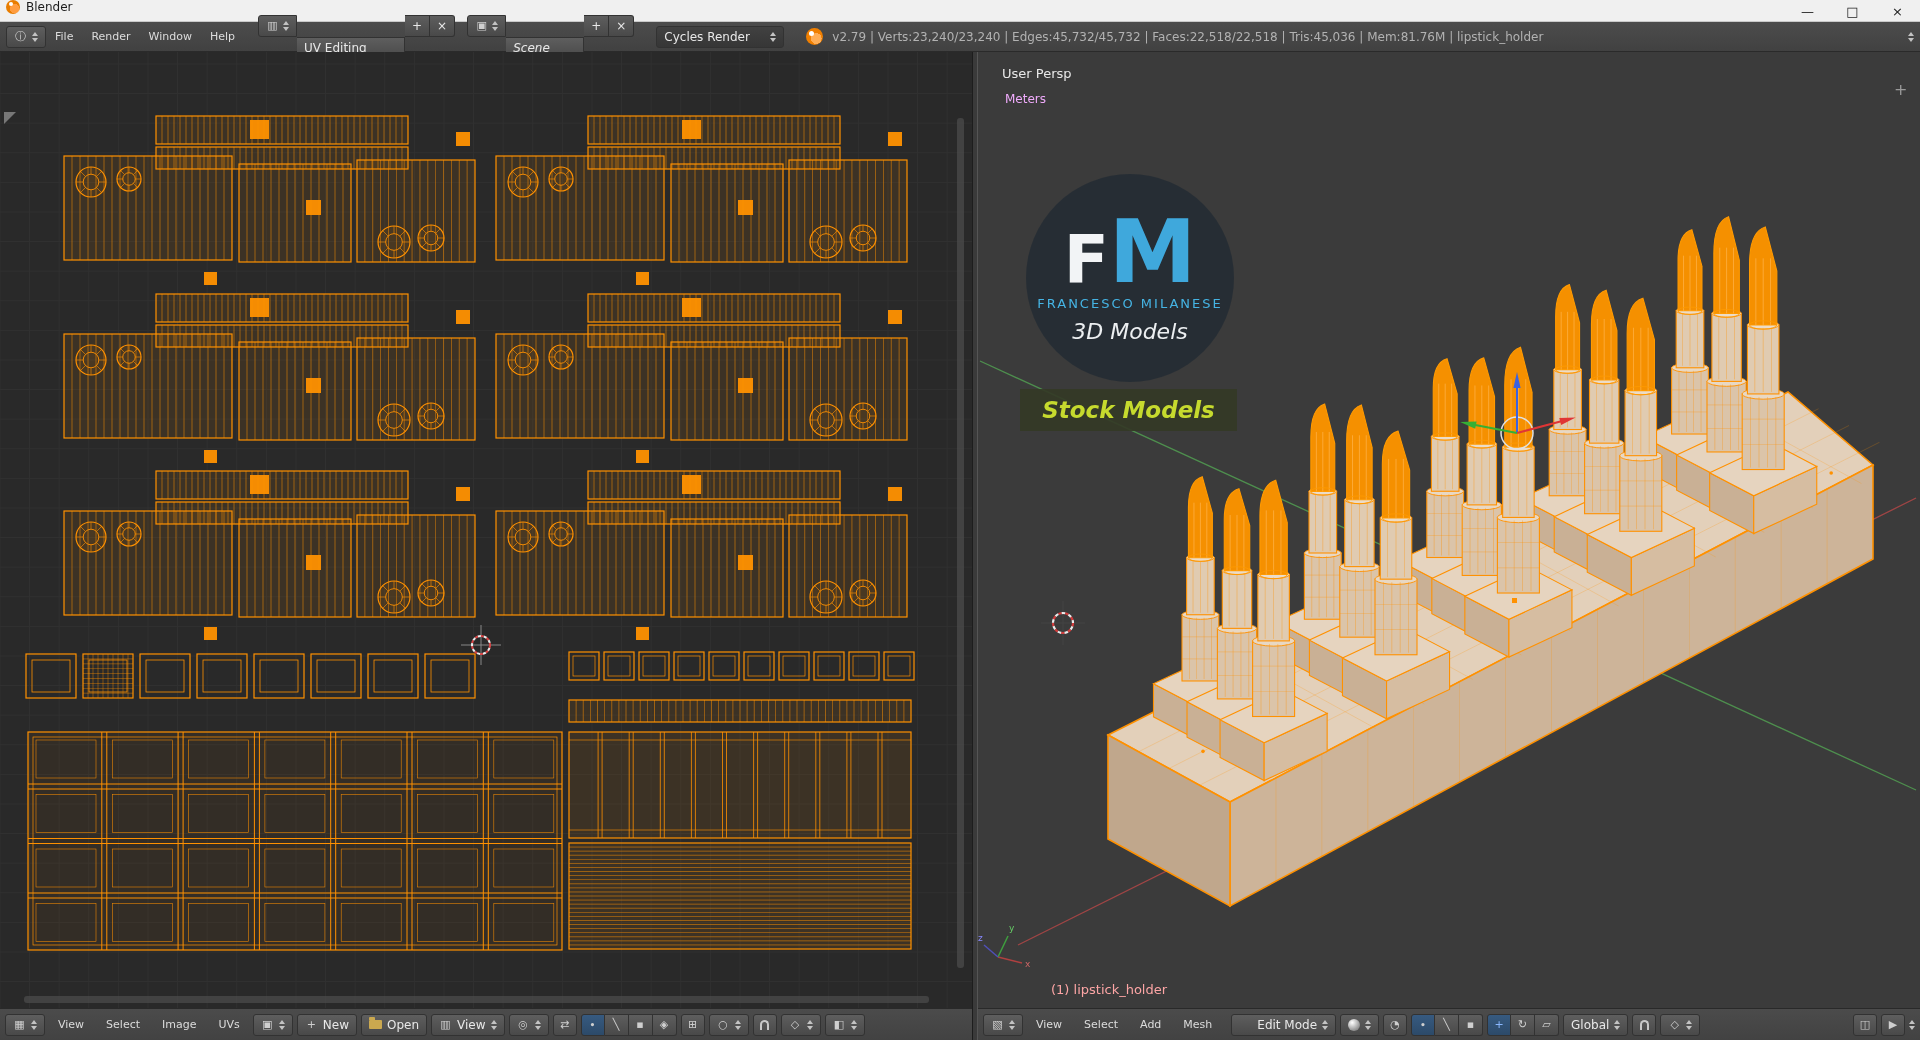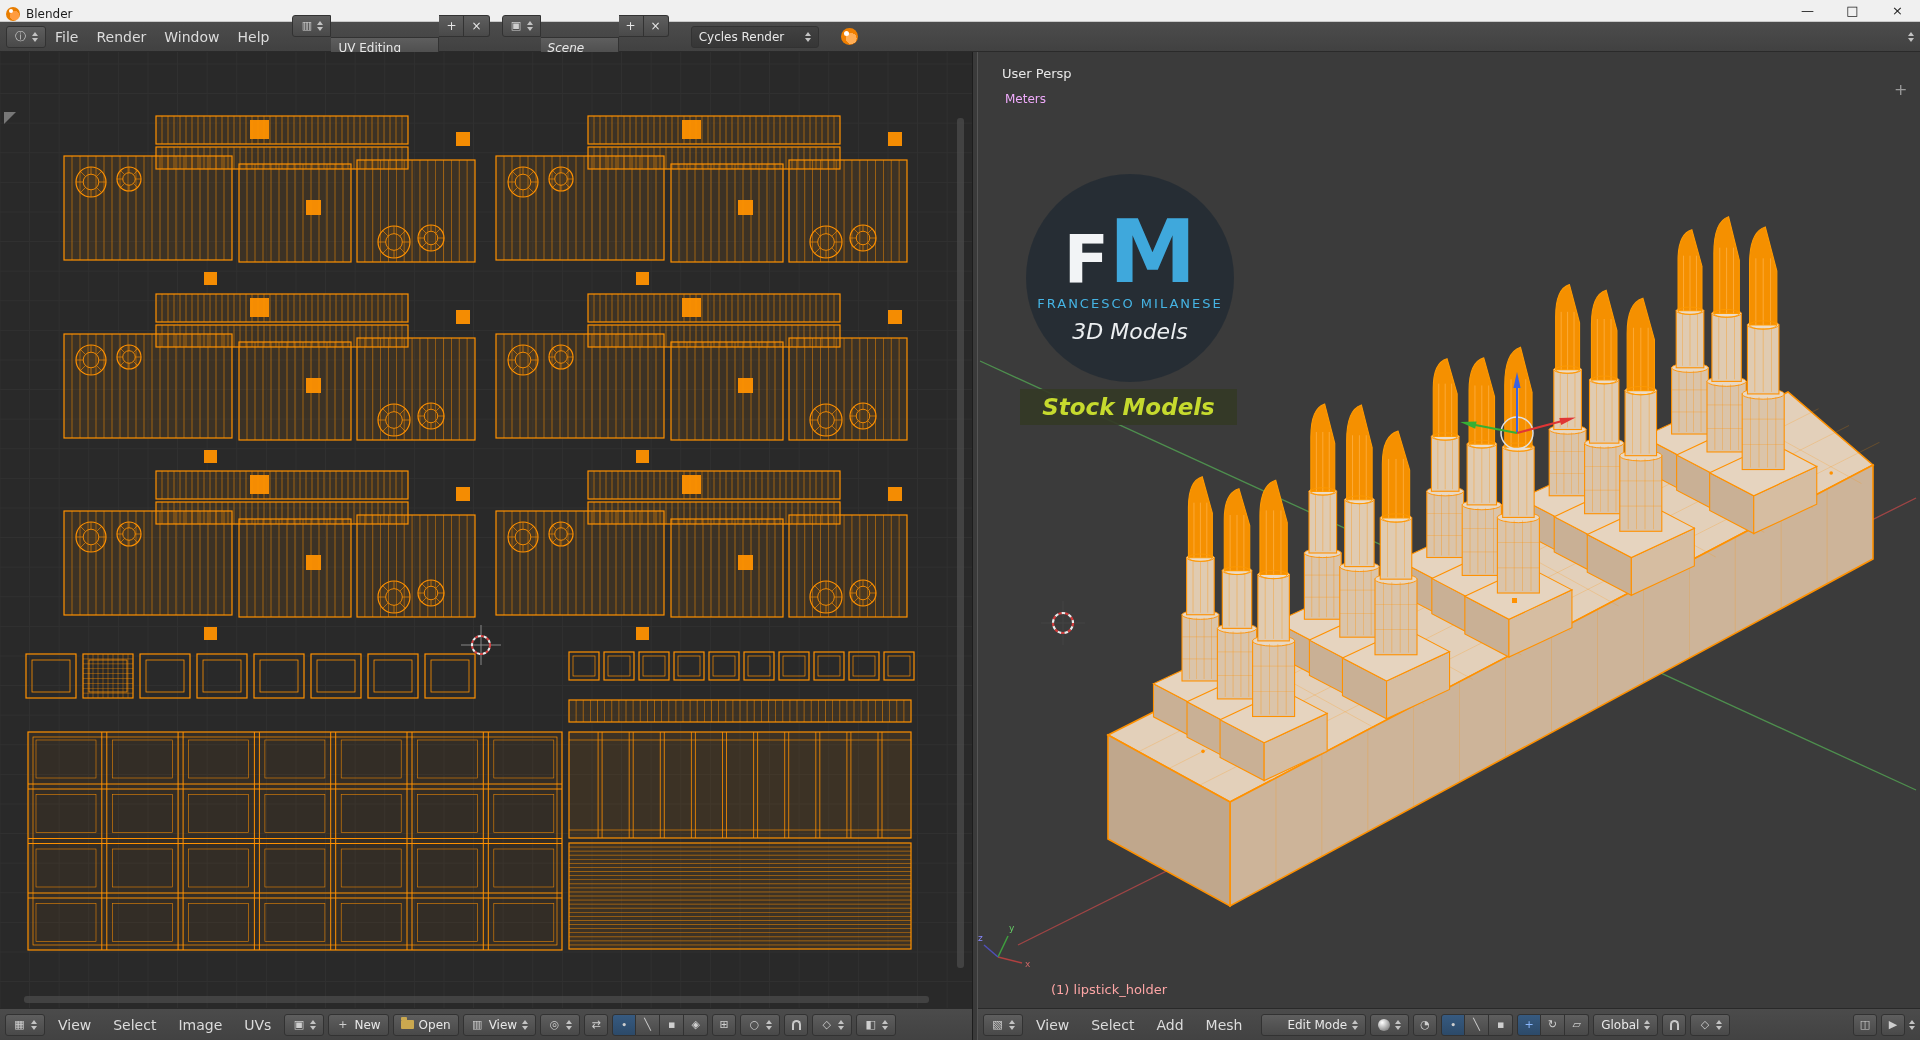--- a/index.html
+++ b/index.html
@@ -3,35 +3,35 @@
 <meta charset="utf-8">
 <style>
   * { margin:0; padding:0; box-sizing:border-box; cursor:default; user-select:none; }
   html,body { width:1920px; height:1040px; overflow:hidden; background:#222;
               font-family:"DejaVu Sans", sans-serif; }
   body { position:relative; }
 
   
   .titlebar { position:absolute; left:0; top:0; width:1920px; height:22px;
               background:#f0f0f0; border-bottom:1px solid #c9c9c9;
-              display:flex; align-items:flex-end; font-size:12px; color:#1c1c1c; }
+              display:flex; align-items:flex-start; font-size:12px; color:#1c1c1c; }
   .tb-left { display:flex; align-items:center; gap:6px; padding-left:6px; }
   .blogo-sm { width:14px; height:14px; border-radius:50%; position:relative;
               background:radial-gradient(circle at 62% 62%, #ff9c3f 0 38%, #e87d00 39% 100%); }
   .blogo-sm::after { content:""; position:absolute; left:3px; top:2px; width:4px; height:4px;
               border-radius:50%; background:#fff; }
   .tb-controls { margin-left:auto; display:flex; height:22px; }
   .tbbtn { width:45px; height:22px; display:flex; align-items:center; justify-content:center;
            font-size:13px; color:#222; }
 
   
   .infoheader { position:absolute; left:0; top:22px; width:1920px; height:30px;
                 background:linear-gradient(#4c4c4c,#414141); border-bottom:1px solid #2a2a2a;
                 display:flex; align-items:center; padding:0 6px; color:#e2e2e2; }
-  .menu { padding:0 9px; font-size:14px; color:#dcdcdc; white-space:nowrap; }
+  .menu { padding:0 9px; font-size:11px; color:#dcdcdc; white-space:nowrap; }
   .widget { height:22px; display:inline-flex; align-items:center; gap:5px; padding:0 7px;
             background:linear-gradient(#5e5e5e,#494949); border:1px solid #323232;
             border-radius:3px; font-size:12px; color:#e8e8e8; white-space:nowrap; }
   .widget.dark { background:linear-gradient(#414141,#363636); }
   .seg-box { display:inline-flex; }
   .seg { height:22px; display:inline-flex; align-items:center; gap:4px; padding:0 7px;
          background:linear-gradient(#5e5e5e,#494949); border:1px solid #323232;
          font-size:12px; color:#e8e8e8; white-space:nowrap; }
   .seg + .seg { border-left:none; }
   .seg:first-child { border-radius:3px 0 0 3px; }
@@ -66,21 +66,21 @@
 
   
   .wm-circle { position:absolute; left:1026px; top:174px; width:208px; height:208px; border-radius:50%;
                background:rgba(37,44,52,0.9); display:flex; flex-direction:column; align-items:center;
                justify-content:center; text-align:center; }
   .wm-fm { display:flex; align-items:baseline; line-height:0.9; }
   .wm-f { font-size:66px; font-weight:bold; color:#f2f4f6; }
   .wm-m { font-size:88px; font-weight:bold; color:#3fa8dc; }
   .wm-sub { margin-top:4px; font-size:13px; letter-spacing:2px; color:#45b4e4; }
   .wm-3d { margin-top:8px; font-size:22px; font-style:italic; color:#eceff1; }
-  .wm-stock { position:absolute; left:1020px; top:389px; width:217px; height:36px;
+  .wm-stock { position:absolute; left:1020px; top:389px; width:217px; height:42px;
               background:rgba(52,58,38,0.92); display:flex; align-items:center; justify-content:center;
               font-size:23px; font-weight:bold; font-style:italic; color:#c6da2e; }
 
   
   .efooter { position:absolute; top:1008px; height:32px; background:linear-gradient(#4b4b4b,#424242);
              border-top:1px solid #292929; display:flex; align-items:center; padding:0 5px; gap:4px;
              color:#e2e2e2; overflow:hidden; }
   .uv-footer { left:0; width:972px; }
   .vp-footer { left:978px; width:942px; }
   .iconbtn { width:24px; height:22px; display:inline-flex; align-items:center; justify-content:center;
@@ -155,20 +155,21 @@
 
   <div class="widget dark" style="margin-left:22px; min-width:128px; justify-content:space-between">
     <span>Cycles Render</span>
     <span class="updn">
         <i class="u"></i>
         <i class="d"></i>
       </span>
   </div>
 
   <span class="blogo"></span>
+  <span class="stats">v2.79 | Verts:23,240/23,240 | Edges:45,732/45,732 | Faces:22,518/22,518 | Tris:45,036 | Mem:81.76M | lipstick_holder</span>
 
   <span class="updn pushright">
       <i class="u"></i>
       <i class="d"></i>
     </span>
 </div>
 
 <div class="uv-area">
   <svg id="uv-svg" width="972" height="956" viewBox="0 0 972 956">
       <line x1="0" y1="0" x2="0" y2="956" stroke="#313131" stroke-width="1"></line>

